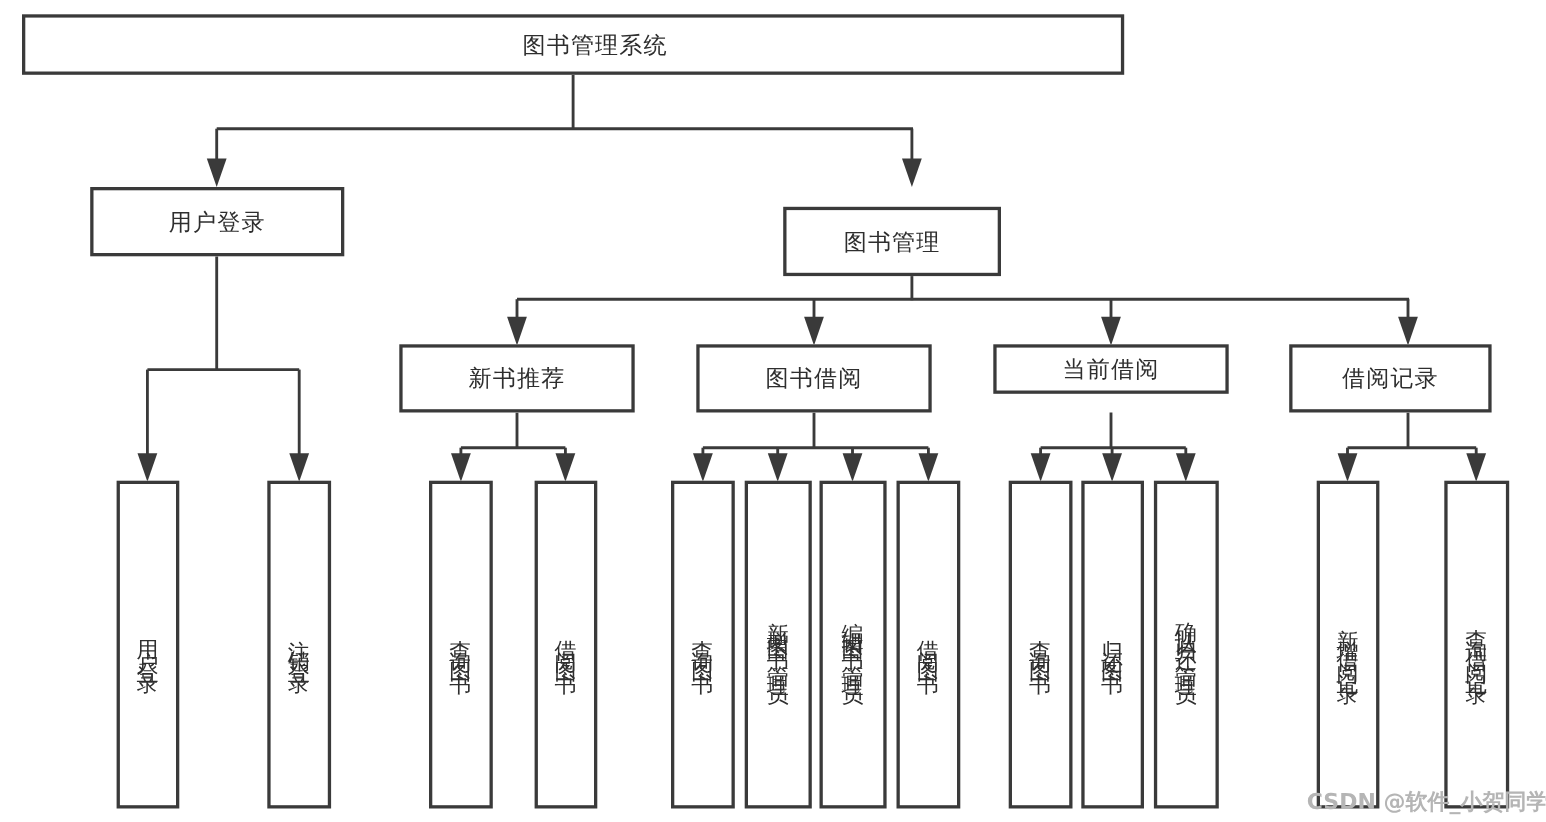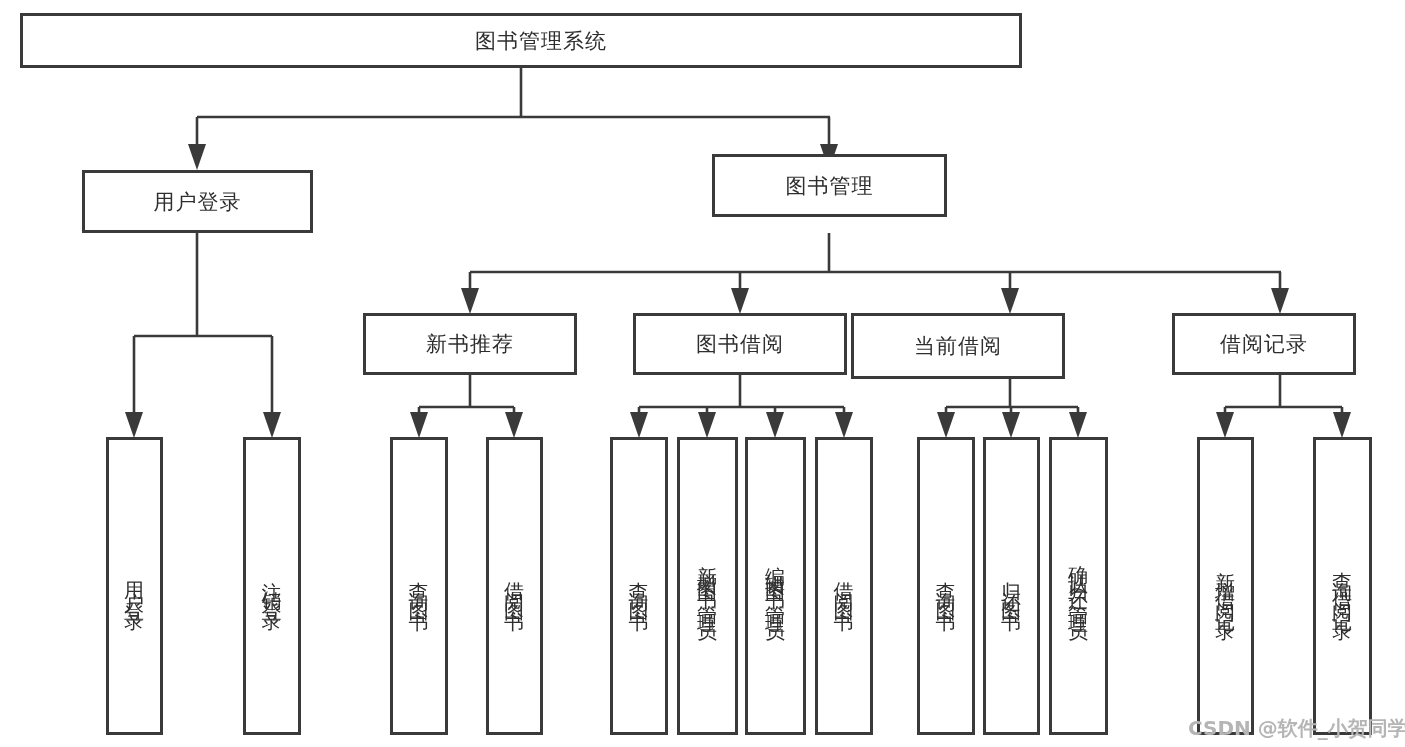--- a/index.html
+++ b/index.html
@@ -115,25 +115,25 @@
         <polygon points="1002,412 1020,412 1011,438"></polygon>
         <polygon points="1069,412 1087,412 1078,438"></polygon>
         <polygon points="1216,412 1234,412 1225,438"></polygon>
         <polygon points="1333,412 1351,412 1342,438"></polygon>
       </g>
     </svg>
 
   <div class="box h" style="left:20px; top:13px; width:1002px; height:55px;padding-left:40px;">图书管理系统</div>
 
   <div class="box h" style="left:82px; top:170px; width:231px; height:63px;">用户登录</div>
-  <div class="box h" style="left:712px; top:154px; width:235px; height:63px;">图书管理</div>
+  <div class="box h" style="left:712px; top:188px; width:198px; height:63px;">图书管理</div>
 
   <div class="box h" style="left:363px; top:313px; width:214px; height:62px;">新书推荐</div>
   <div class="box h" style="left:633px; top:313px; width:214px; height:62px;">图书借阅</div>
-  <div class="box h" style="left:851px; top:313px; width:214px; height:66px;">当前借阅</div>
+  <div class="box h" style="left:903px; top:313px; width:214px; height:45px;">当前借阅</div>
   <div class="box h" style="left:1172px; top:313px; width:184px; height:62px;">借阅记录</div>
 
   <div class="box v" style="left:106px; top:437px; width:57px; height:298px;">用户登录</div>
   <div class="box v" style="left:243px; top:437px; width:58px; height:298px;">注销登录</div>
 
   <div class="box v" style="left:390px; top:437px; width:58px; height:298px;">查询图书</div>
   <div class="box v" style="left:486px; top:437px; width:57px; height:298px;">借阅图书</div>
 
   <div class="box v" style="left:610px; top:437px; width:58px; height:298px;">查询图书</div>
   <div class="box v" style="left:677px; top:437px; width:61px; height:298px; letter-spacing:8px;">新增图书（管理员）</div>

